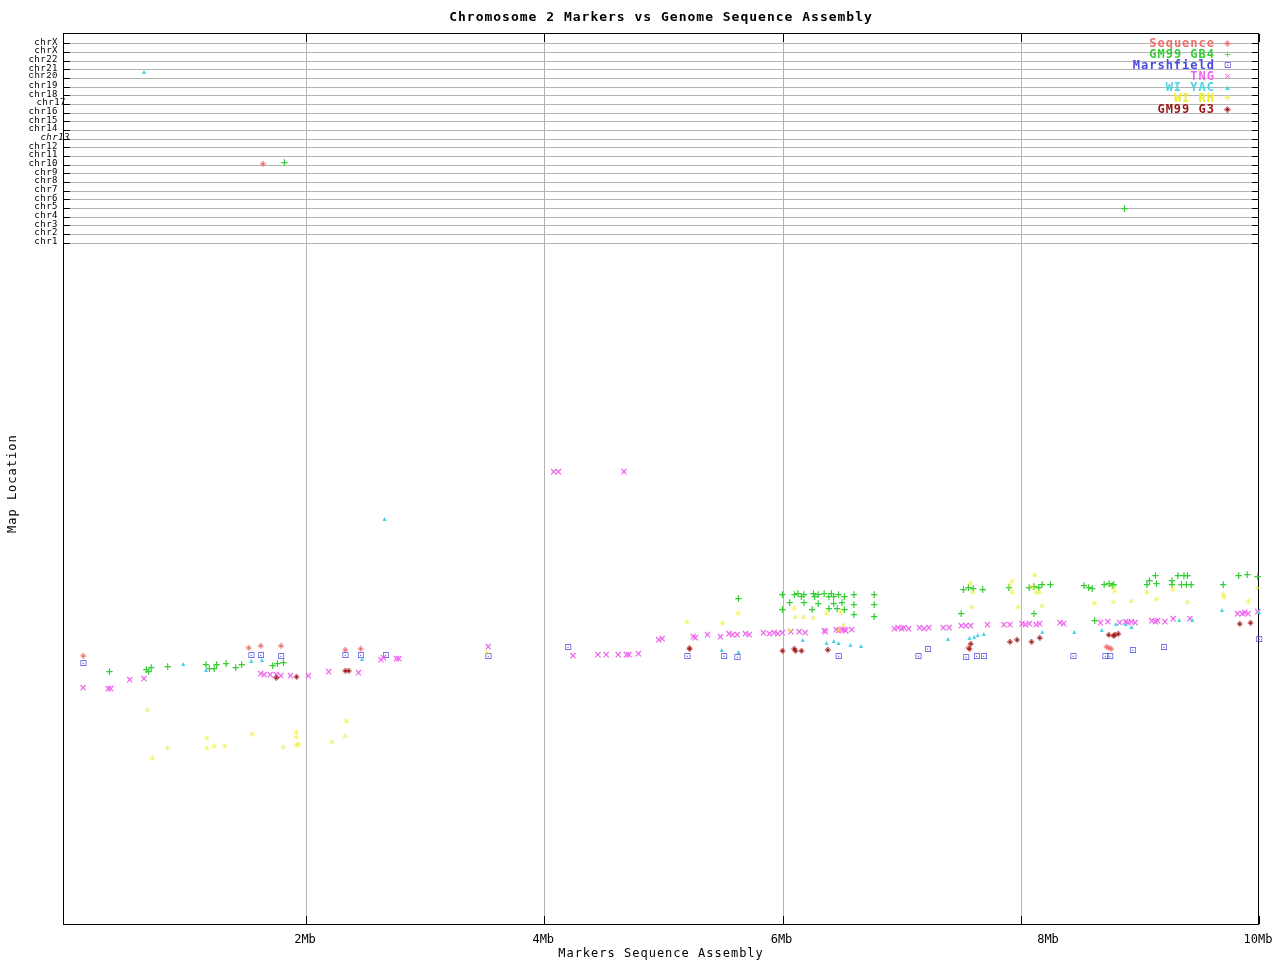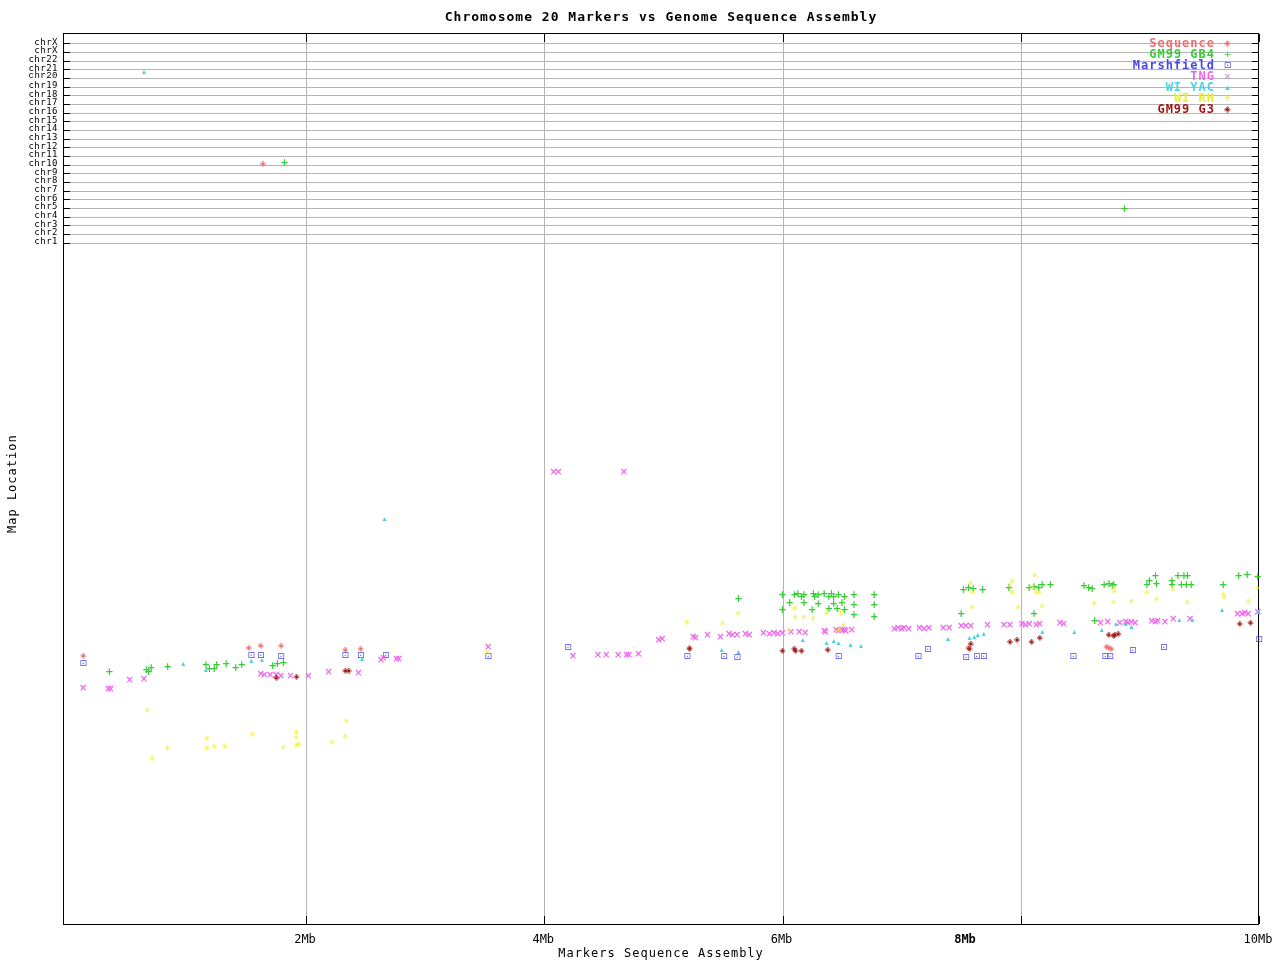--- a/index.html
+++ b/index.html
@@ -22,21 +22,21 @@
       font-family:"DejaVu Sans",sans-serif;white-space:pre;}
   .legend{position:absolute;right:17px;top:3px;}
   .lrow{display:flex;align-items:center;justify-content:flex-end;height:11px;
         font-size:12px;font-weight:bold;letter-spacing:1px;}
   .llabel{text-align:right;}
   .lglyph{width:26px;text-align:center;font-family:"DejaVu Sans",sans-serif;font-size:9px;font-weight:normal;}
 </style>
 </head>
 <body>
 
-<div class="title">Chromosome 20 Markers vs Genome Sequence Assembly</div>
+<div class="title">Chromosome 2 Markers vs Genome Sequence Assembly</div>
 <div class="ylabel">Map Location</div>
 <div class="xlabel">Markers Sequence Assembly</div>
 
 <div class="plot">
   <div id="grid-layer">
       <div class="hline" style="top: 9.3px;"></div>
       <div class="tick" style="left: 0px; top: 9.3px; width: 6px; height: 1px;"></div>
       <div class="tick" style="right: 0px; top: 9.3px; width: 6px; height: 1px;"></div>
       <div class="hline" style="top: 17.968px;"></div>
       <div class="tick" style="left: 0px; top: 17.968px; width: 6px; height: 1px;"></div>
@@ -479,37 +479,37 @@
     </div>
 </div>
 <div id="chrom-labels">
     <div class="chromlab" style="left: 2px; top: 37.8px;">chrX</div>
     <div class="chromlab" style="left: 2px; top: 46.468px;">chrX</div>
     <div class="chromlab" style="left: 2px; top: 55.136px;">chr22</div>
     <div class="chromlab" style="left: 2px; top: 63.804px;">chr21</div>
     <div class="chromlab" style="left: 2px; top: 72.472px; font-family: Liberation Mono, monospace;">chr20</div>
     <div class="chromlab" style="left: 2px; top: 81.14px;">chr19</div>
     <div class="chromlab" style="left: 2px; top: 89.808px;">chr18</div>
-    <div class="chromlab" style="left: 2px; top: 98.476px;">chr17</div>
+    <div class="chromlab" style="left: 10px; top: 98.476px;">chr17</div>
     <div class="chromlab" style="left: 2px; top: 107.144px;">chr16</div>
     <div class="chromlab" style="left: 2px; top: 115.812px;">chr15</div>
     <div class="chromlab" style="left: 2px; top: 124.48px;">chr14</div>
-    <div class="chromlab" style="left: 2px; top: 133.148px;">chr13</div>
+    <div class="chromlab" style="left: 14px; top: 133.148px; font-style: italic;">chr13</div>
     <div class="chromlab" style="left: 2px; top: 141.816px;">chr12</div>
     <div class="chromlab" style="left: 2px; top: 150.484px;">chr11</div>
     <div class="chromlab" style="left: 2px; top: 159.152px;">chr10</div>
     <div class="chromlab" style="left: 2px; top: 167.82px;">chr9</div>
     <div class="chromlab" style="left: 2px; top: 176.488px;">chr8</div>
     <div class="chromlab" style="left: 2px; top: 185.156px;">chr7</div>
     <div class="chromlab" style="left: 2px; top: 193.824px;">chr6</div>
     <div class="chromlab" style="left: 2px; top: 202.492px;">chr5</div>
     <div class="chromlab" style="left: 2px; top: 211.16px;">chr4</div>
     <div class="chromlab" style="left: 2px; top: 219.828px;">chr3</div>
     <div class="chromlab" style="left: 2px; top: 228.496px;">chr2</div>
     <div class="chromlab" style="left: 2px; top: 237.164px;">chr1</div>
   </div>
 <div id="x-tick-labels">
     <div class="xticklab" style="left: 281px;">2Mb</div>
     <div class="xticklab" style="left: 519.25px;">4Mb</div>
     <div class="xticklab" style="left: 757.5px;">6Mb</div>
-    <div class="xticklab" style="left: 941px; font-weight: bold;">8Mb</div>
+    <div class="xticklab" style="left: 1024px;">8Mb</div>
     <div class="xticklab" style="left: 1234px;">10Mb</div>
   </div>
 
 </body></html>

